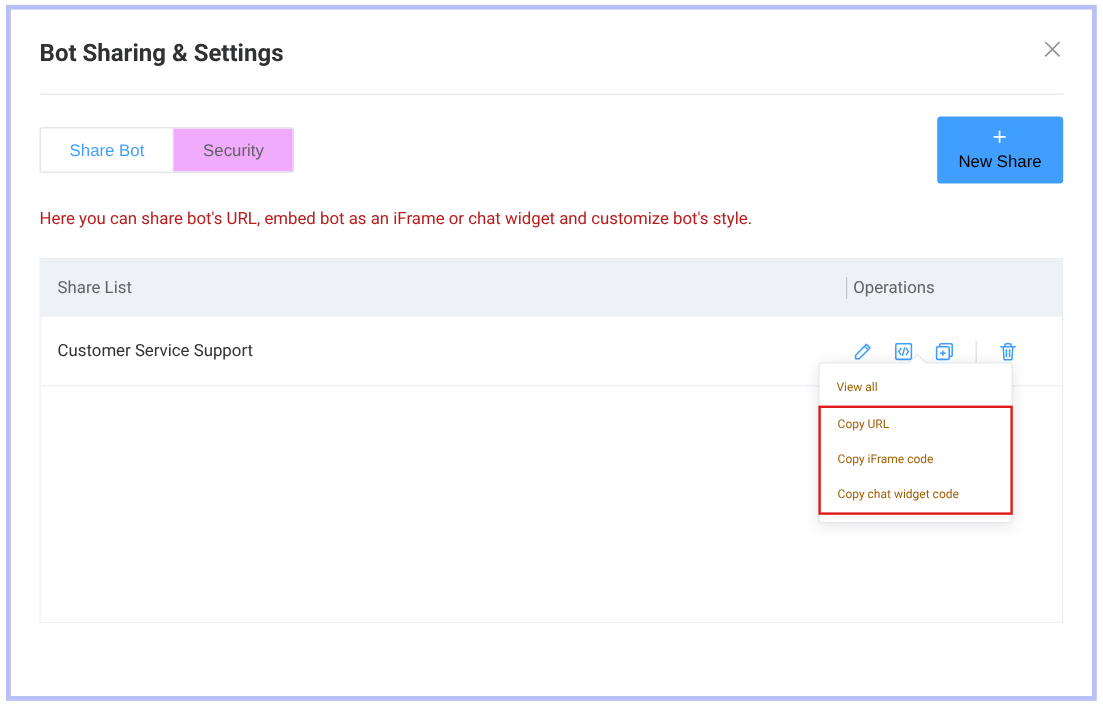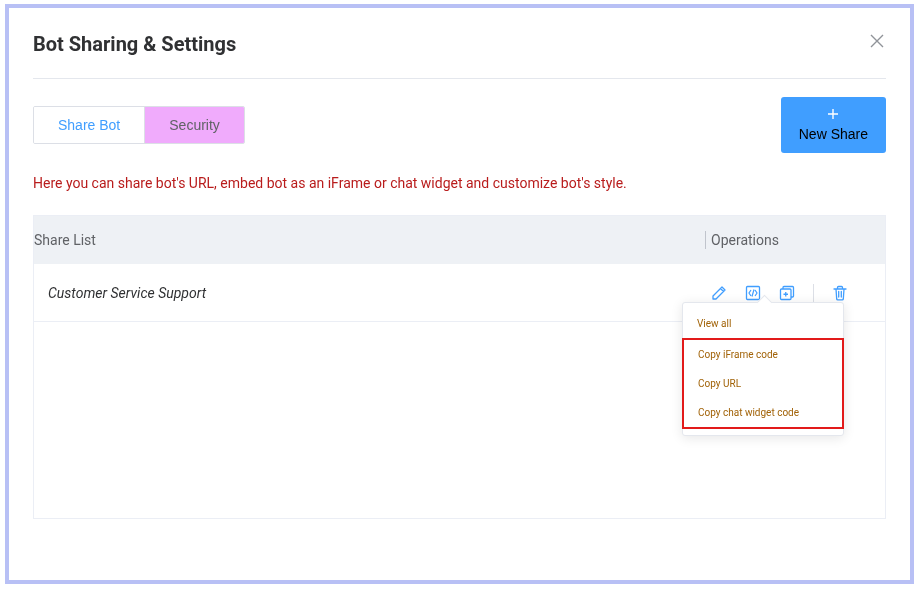--- a/index.html
+++ b/index.html
@@ -103,36 +103,35 @@
       background: #eef1f5;
       display: flex;
       height: 48px;
       align-items: center;
     }
     .th {
       font-size: 14px;
       color: #606266;
       font-weight: 400;
     }
-    .th-share { flex: 1; }
+    .th-share { flex: 1; padding-left: 14px; }
     .th-ops { width: 174px; position: relative; }
     .th-ops::before {
       content: "";
       position: absolute;
       left: -6px;
       top: 50%;
       transform: translateY(-50%);
       width: 1px;
       height: 18px;
       background: #c0c4cc;
     }
     .table-body {
       min-height: 254px;
       background: #fff;
-      font-style: italic;
     }
     .table-row {
       display: flex;
       align-items: center;
       height: 58px;
       border-bottom: 1px solid #ebeef5;
     }
     .td-name {
       flex: 1;
       padding-left: 14px;
@@ -261,20 +260,20 @@
                 </svg>
             </span>
           </div>
         </div>
       </div>
     </div>
 
     <div class="dropdown">
       <div class="dropdown-item">View all</div>
       <div class="highlight-group">
+        <div class="dropdown-item">Copy URL</div>
         <div class="dropdown-item">Copy iFrame code</div>
-        <div class="dropdown-item">Copy URL</div>
         <div class="dropdown-item">Copy chat widget code</div>
       </div>
     </div>
 
   </div>
 </div>
 
 </body></html>

